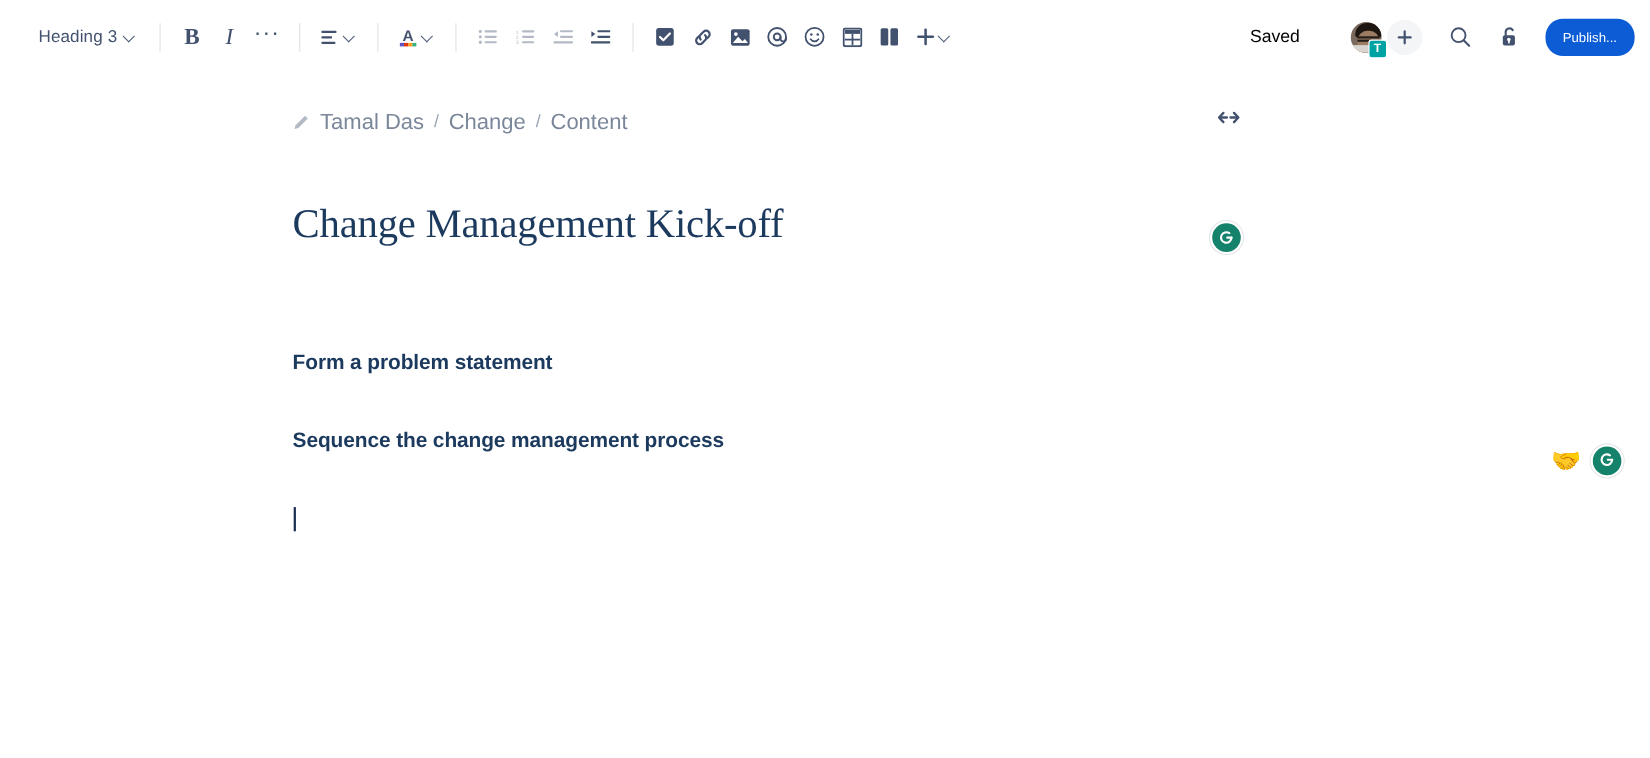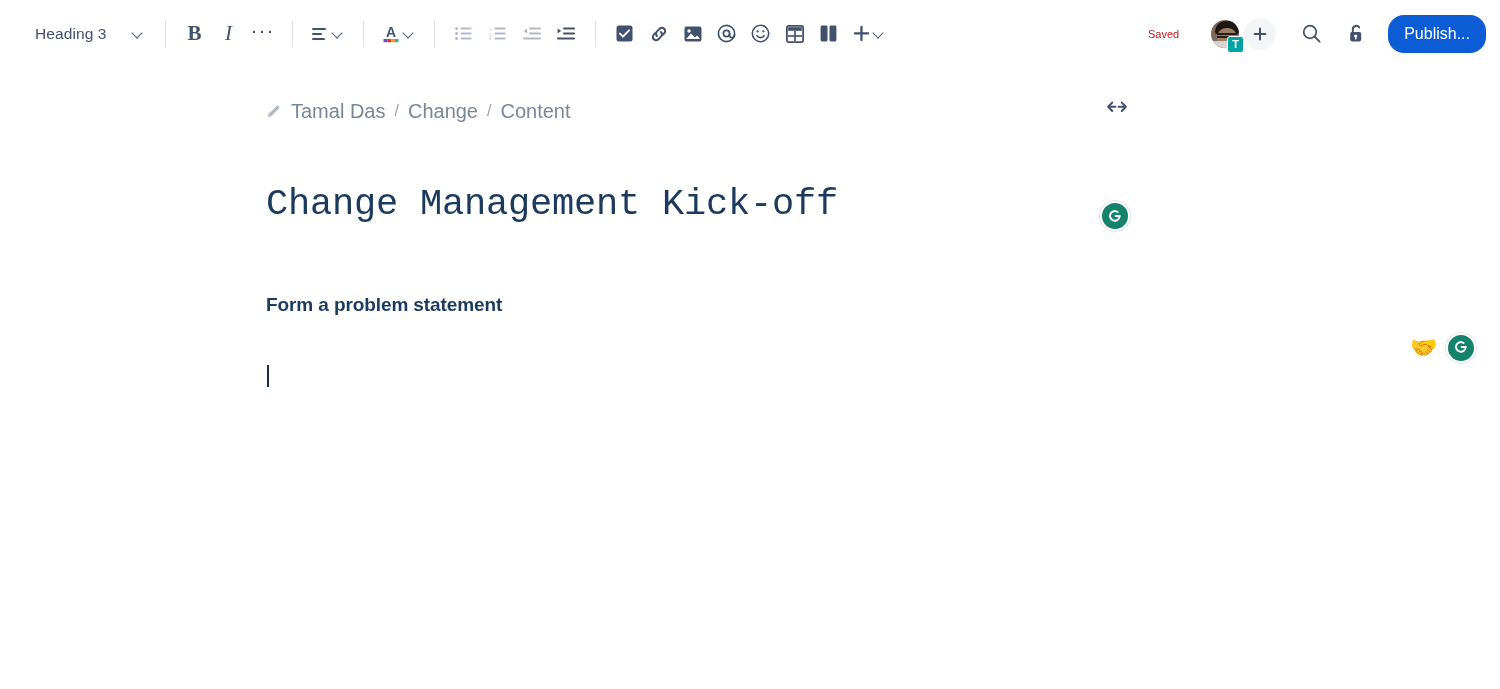--- a/index.html
+++ b/index.html
@@ -38,21 +38,21 @@
     width: 1px;
     height: 26px;
     background: #dfe1e6;
     margin: 0 12px;
     flex: 0 0 1px;
   }
 
   .style-select {
     display: flex;
     align-items: center;
-    gap: 26px;
+    gap: 6px;
     padding: 5px 9px 5px 11px;
     border-radius: 3px;
     cursor: pointer;
     user-select: none;
   }
   .style-select .label {
     font-size: 15.5px;
     color: #42526e;
     letter-spacing: .1px;
     white-space: nowrap;
@@ -105,23 +105,23 @@
   .tb-dots {
     font-size: 21px;
     color: #42526e;
     letter-spacing: 1px;
     line-height: 10px;
     padding-bottom: 8px;
   }
   .gap10 { width: 10px; flex: 0 0 10px; }
 
   .saved-text {
-    font-size: 11px;
-    color: #b91c1c;
-    margin-right: 30px;
+    font-size: 16px;
+    color: #000000;
+    margin-right: 44px;
     white-space: nowrap;
   }
 
   .avatar-group {
     display: flex;
     align-items: center;
     position: relative;
     margin-right: 18px;
   }
   .avatar {
@@ -181,21 +181,21 @@
     justify-content: center;
     margin-left: 3px;
     color: #42526e;
     cursor: pointer;
     z-index: 1;
   }
 
   .publish-btn {
     background: #0b5cd5;
     color: #ffffff;
-    font-size: 16px;
+    font-size: 12px;
     padding: 10px 16px 10px;
     border-radius: 16px;
     border: none;
     cursor: pointer;
     font-family: "Liberation Sans", sans-serif;
     margin-left: 16px;
     white-space: nowrap;
   }
 
   
@@ -243,21 +243,21 @@
     align-items: center;
   }
 
   .doc-title {
     font-size: 37px;
     font-weight: normal;
     color: #1c3a5e;
     letter-spacing: -0.2px;
     margin: 61px 0 0 0;
     line-height: 1.15;
-    font-family: Liberation Mono, monospace;
+    font-family: Liberation Serif, serif;
   }
 
   .grammarly {
     width: 30px; height: 30px;
     border-radius: 50%;
     background: #15836b;
     border: 2.5px solid #ffffff;
     box-shadow: 0 0 0 1px #e4e6ea;
     display: flex;
     align-items: center;
@@ -276,21 +276,21 @@
   .body-block {
     margin-top: 44px;
   }
   .body-line {
     font-size: 19px;
     font-weight: bold;
     color: #1c3a5e;
     letter-spacing: -0.1px;
     height: 71px;
     display: flex;
-    align-items: center;
+    align-items: flex-end;
     position: relative;
   }
   .body-line .txt { position: relative; display: inline-block; }
 
   .caret {
     display: inline-block;
     width: 1.6px;
     height: 22px;
     background: #172b4d;
     vertical-align: -4px;
@@ -537,20 +537,23 @@
 
     <div class="body-block">
 
       <div class="body-line">
         <span class="txt">Form a problem statement</span>
       </div>
 
 
 
 
+      <div class="body-line">
+        <span class="txt">Sequence the change management process</span>
+      </div>
 
       <div class="body-line">
           <span class="caret"></span>
         <span class="line-badges">
           <span class="handshake">🤝</span>
           <span class="grammarly">
             <svg width="19" height="19" viewBox="0 0 19 19">
               <path d="M13.6 9.0 L9.6 9.0" stroke="#ffffff" stroke-width="1.9" stroke-linecap="round"></path>
               <path d="M13.6 9.0 A4.8 4.8 0 1 1 11.6 5.0" fill="none" stroke="#ffffff" stroke-width="1.9" stroke-linecap="round"></path>
             </svg>

